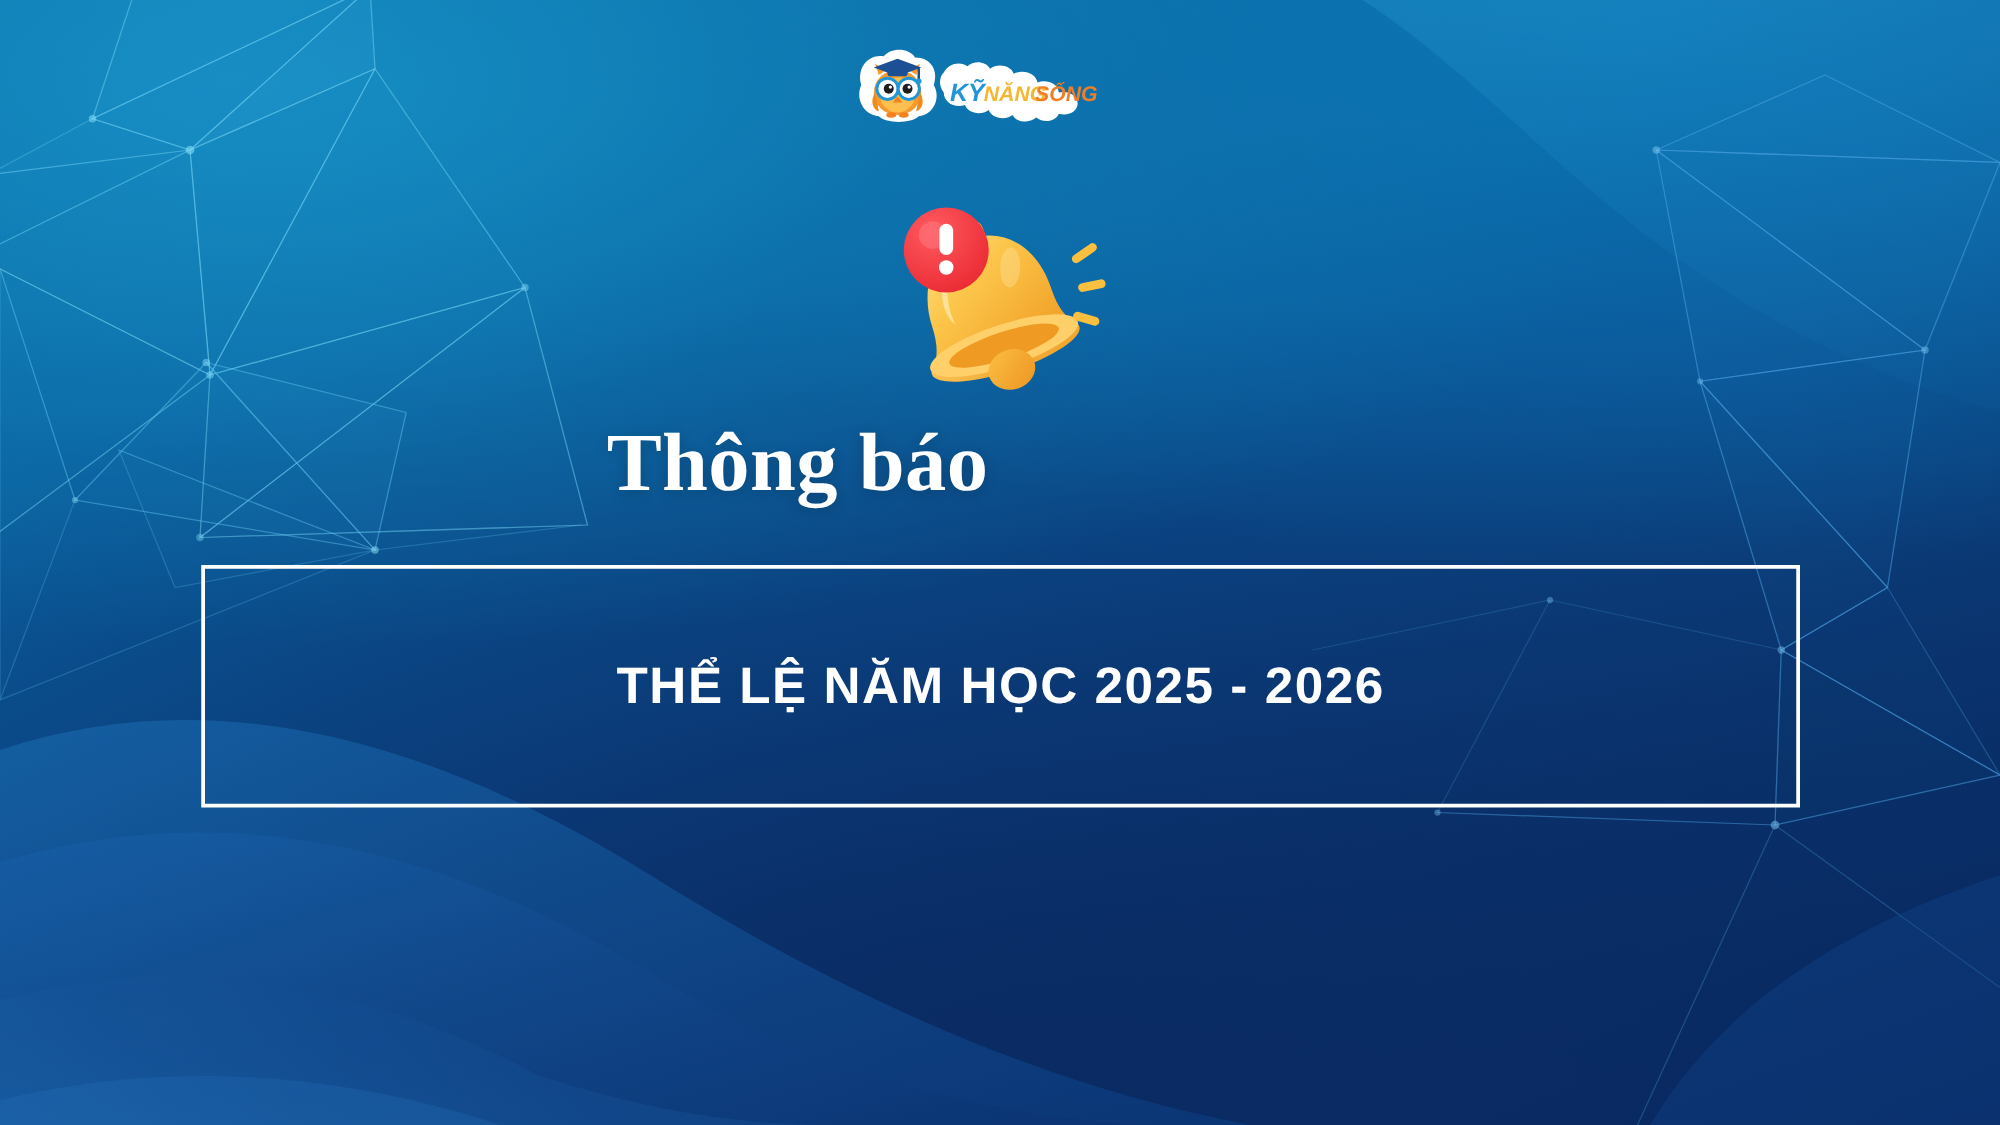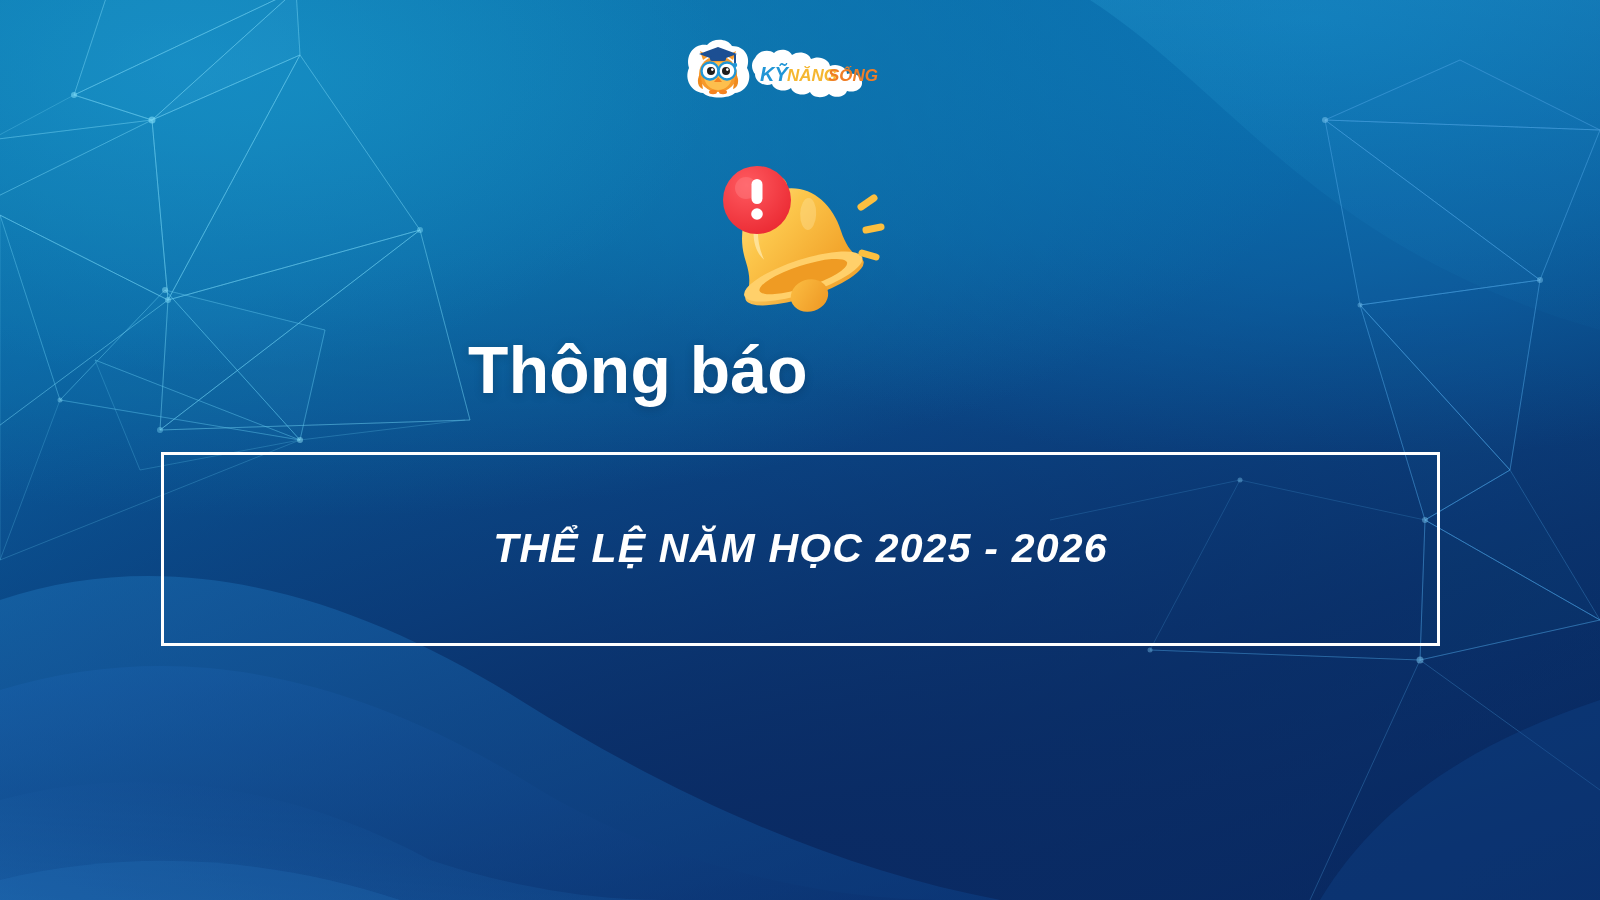--- a/index.html
+++ b/index.html
@@ -40,40 +40,40 @@
 
   
   #headline {
     position:absolute; left:0; top:336px; width:1276px;
     text-align:center;
     color:#ffffff;
     font-size:66px; font-weight:700;
     letter-spacing:0.3px;
     line-height:1.05;
     text-shadow:0 2px 10px rgba(0,0,0,0.18);
+    font-family:Liberation Serif, serif;
   }
 
   
   #notice-box {
     position:absolute;
     left:161px; top:452px;
     width:1279px; height:194px;
     border:3px solid #ffffff;
     display:flex; flex-direction:column;
     align-items:center; justify-content:center;
     gap:10px;
   }
   .notice-line {
     color:#ffffff;
     font-weight:700;
     text-transform:uppercase;
     letter-spacing:1.2px;
     white-space:nowrap;
     line-height:1.12;
-    font-style:italic;
   }
   #notice-line-1 { font-size:41px; }
   #notice-line-2 { font-size:41px; }
 
   
   #footer-url {
     position:absolute; left:0; top:772px; width:1600px;
     text-align:center;
     color:#ffffff;
     font-size:21px; font-weight:400;

